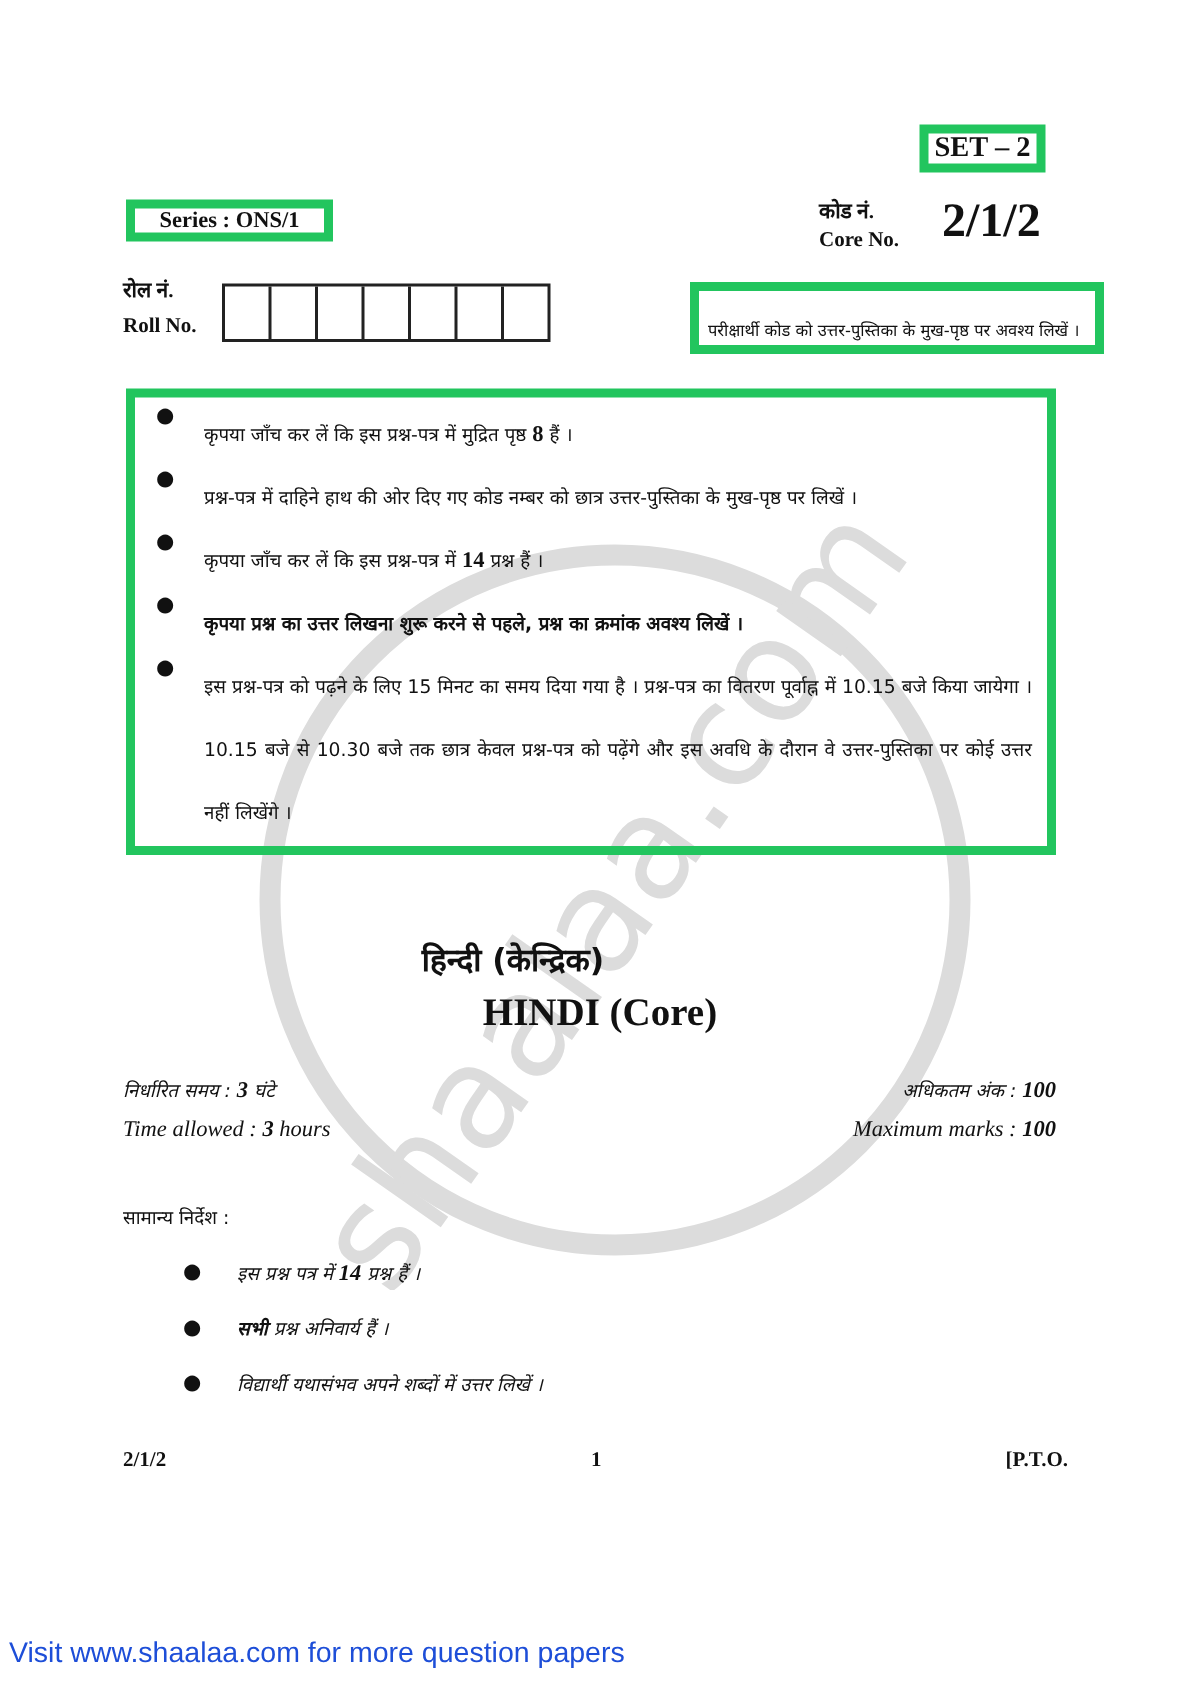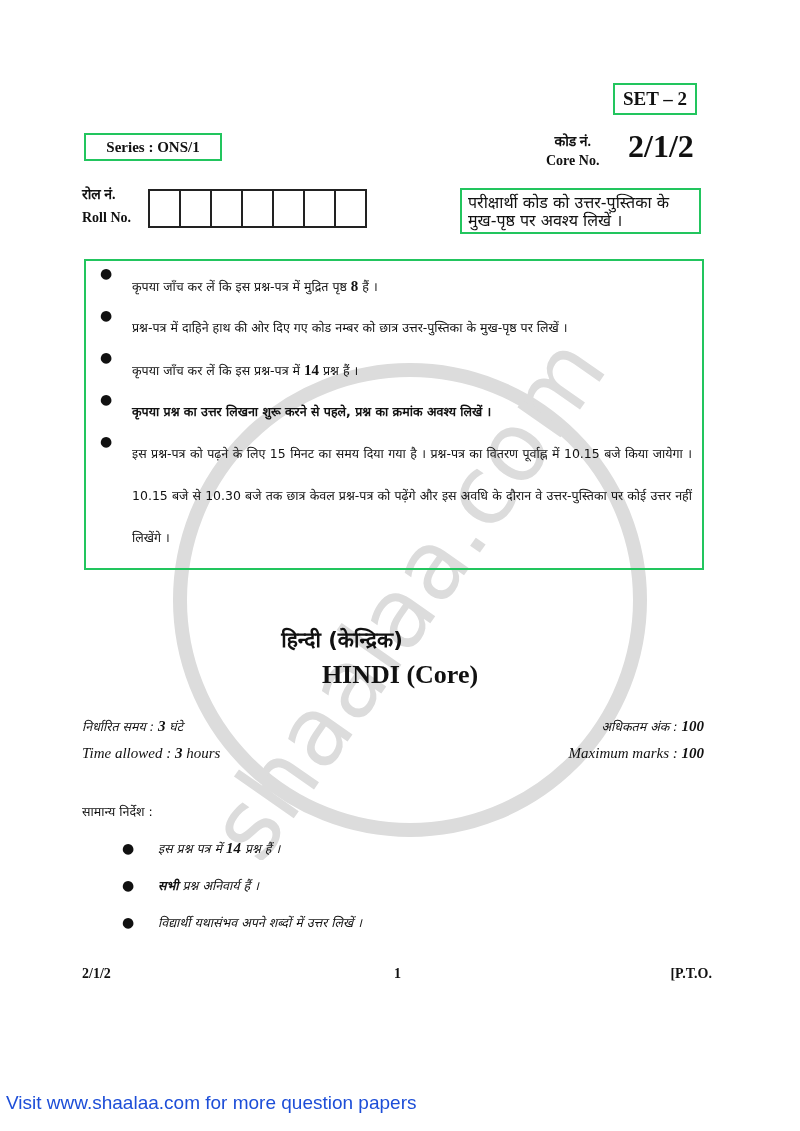--- a/index.html
+++ b/index.html
@@ -1,30 +1,30 @@
 <!DOCTYPE html>
 <html><head>
   <meta charset="utf-8">
   <style>
     html, body { margin: 0; padding: 0; }
     body {
       width: 800px; height: 1131px; background: #ffffff; position: relative; overflow: hidden;
       font-family: "Liberation Serif", "DejaVu Serif", serif; color: #111;
     }
     .abs { position: absolute; }
-    .boxed { border: 2px solid #22c55e; }
+    .boxed { border: 6px solid #22c55e; }
     .set-box { left: 613px; top: 83px; width: 84px; height: 32px; font-weight: bold; font-size: 19px; display:flex; align-items:center; justify-content:center; box-sizing:border-box; }
     .series-box { left: 84px; top: 133px; width: 138px; height: 28px; font-weight: bold; font-size: 15px; display:flex; align-items:center; justify-content:center; box-sizing:border-box; }
-    .code-lbl { left: 546px; top: 132px; font-size: 14px; font-weight: bold; line-height: 19px; text-align: center; }
+    .code-lbl { left: 546px; top: 132px; font-size: 14px; font-weight: bold; line-height: 19px; }
     .code-val { left: 628px; top: 128px; font-size: 32px; font-weight: bold; }
     .roll-lbl { left: 82px; top: 183px; font-size: 14px; font-weight: bold; line-height: 23px; }
     .roll-grid { left: 148px; top: 189px; display: flex; border: 2px solid #222; }
     .roll-cell { width: 29px; height: 35px; border-right: 2px solid #222; }
     .roll-cell:last-child { border-right: none; }
-    .note-box { left: 460px; top: 188px; width: 241px; height: 46px; box-sizing: border-box; padding: 4px 6px; font-family: "DejaVu Sans", sans-serif; font-size: 16px; line-height: 18px; }
+    .note-box { left: 460px; top: 188px; width: 276px; height: 46px; box-sizing: border-box; padding: 18px 6px; font-family: "DejaVu Sans", sans-serif; font-size: 11px; line-height: 18px; }
     .instr-box { left: 84px; top: 259px; width: 620px; height: 311px; box-sizing: border-box; }
     .instr-item { position: absolute; left: 14px; right: 10px; font-family: "DejaVu Sans", sans-serif; font-size: 12.5px; display: flex; }
     .bullet { width: 32px; flex-shrink: 0; font-size: 14px; }
     .instr-text { flex: 1; line-height: 42px; }
     .bold { font-weight: bold; }
     .title-hi { left: 0; width: 684px; top: 625px; text-align: center; font-family: "DejaVu Sans", sans-serif; font-weight: bold; font-size: 21px; }
     .title-en { left: 0; width: 800px; top: 660px; text-align: center; font-weight: bold; font-size: 26px; }
     .meta { font-style: italic; font-size: 15px; }
     .meta-hi { font-family: "DejaVu Sans", sans-serif; font-size: 12.5px; }
     .gen-head { left: 82px; top: 803px; font-family: "DejaVu Sans", sans-serif; font-weight: normal; font-size: 12.5px; }

